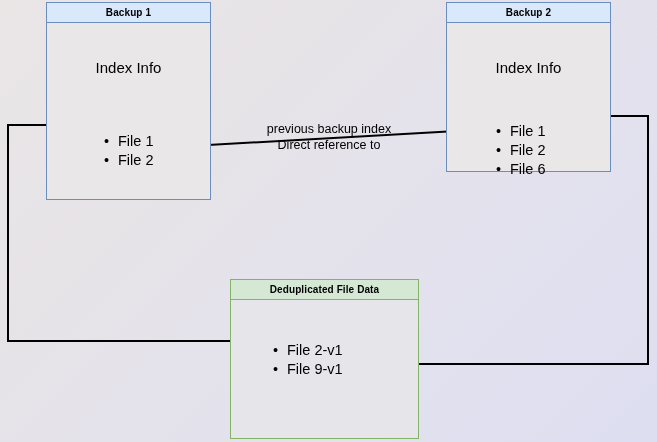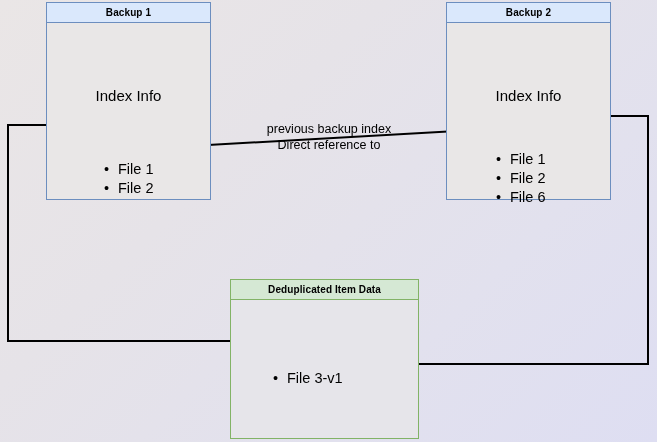--- a/index.html
+++ b/index.html
@@ -35,21 +35,20 @@
     font-weight: bold;
     color: #000;
     display: flex;
     align-items: center;
     justify-content: center;
     letter-spacing: 0.1px;
   }
   .box-body {
     position: relative;
     height: calc(100% - 20px);
-    margin-top: 28px;
   }
   .box.green {
     border-color: #82b366;
     background: #e6e5ea;
   }
   .box.green .box-header {
     background: #d5e8d4;
     border-bottom-color: #82b366;
   }
   .index-title {
@@ -81,21 +80,21 @@
     left: 0;
     top: 0;
     font-size: 14.5px;
     line-height: 19px;
   }
   #backup1 {
     left: 46px; top: 2px; width: 165px; height: 198px;
   }
   #backup1 .item-list { left: 57px; top: 109px; }
   #backup2 {
-    left: 446px; top: 2px; width: 165px; height: 198px;
+    left: 446px; top: 2px; width: 165px; height: 170px;
   }
   #backup2 .item-list { left: 49px; top: 99px; }
   #dedup {
     left: 230px; top: 279px; width: 189px; height: 160px;
   }
   #dedup .item-list { left: 42px; top: 41px; }
   .center-label {
     position: absolute;
     left: 249px;
     top: 121px;
@@ -141,24 +140,25 @@
     <div class="index-title">Index Info</div>
     <ul class="item-list">
       <li>File 1</li>
       <li>File 2</li>
       <li>File 6</li>
     </ul>
   </div>
 </div>
 
 <div class="box green" id="dedup">
-  <div class="box-header">Deduplicated Item Data</div>
+  <div class="box-header">Deduplicated File Data</div>
   <div class="box-body">
     <ul class="item-list">
-      <li>File 3-v1</li>
+      <li>File 2-v1</li>
+      <li>File 9-v1</li>
     </ul>
   </div>
 </div>
 
 <div class="center-label">
   <div>previous backup index</div>
   <div>Direct reference to</div>
 </div>
 
 </body></html>

